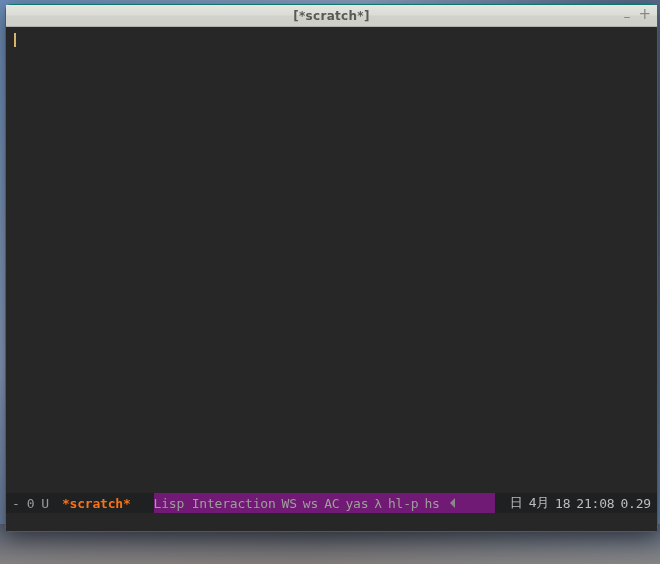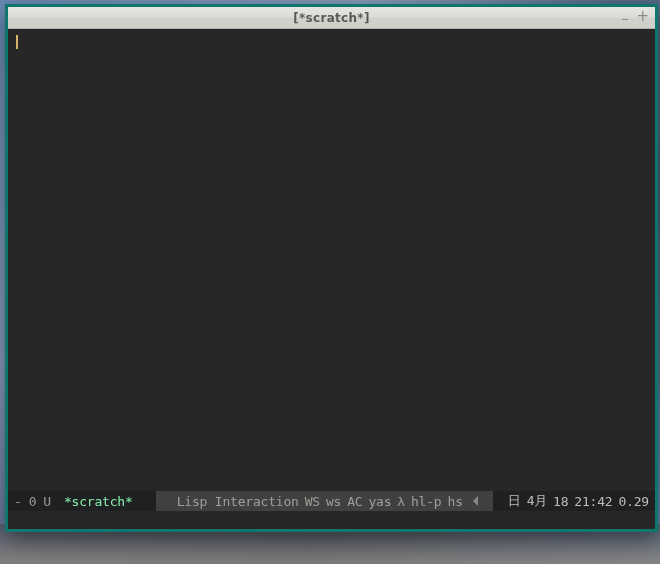--- a/index.html
+++ b/index.html
@@ -27,22 +27,22 @@
     }
 
     
     .window {
       position: absolute;
       top: 4px;
       left: 5px;
       right: 2px;
       bottom: 32px;
       background: #d8d8d3;
-      border: 3px solid #0f766e;
-      border-radius: 0;
+      border: 1px solid #0f766e;
+      border-radius: 6px;
       box-shadow: 0 6px 22px rgba(0,0,0,0.5);
       display: flex;
       flex-direction: column;
     }
 
     .titlebar {
       height: 22px;
       background: linear-gradient(to bottom, #e6e6e0 0%, #dcdcd6 48%, #d2d2cc 52%, #cfcfc9 100%);
       border-bottom: 1px solid #b0b0aa;
       display: flex;
@@ -124,47 +124,45 @@
       display: flex;
       align-items: center;
       height: 100%;
       background: #1f2021;
       color: #9a9a9a;
       padding: 0 8px 0 6px;
       gap: 7px;
     }
 
     .buf-name {
-      color: #86efac;
-      font-weight: 400;
+      color: #f97316;
+      font-weight: 700;
       padding: 0 6px;
     }
 
     .arrow-r {
       width: 0;
       height: 0;
       border-top: 10px solid transparent;
       border-bottom: 10px solid transparent;
       border-left: 9px solid #1f2021;
       position: relative;
       z-index: 2;
     }
 
     .seg-mode {
       flex: 1;
-      background: #404040;
+      background: #701a75;
       color: #9e9e99;
       height: 100%;
       display: flex;
       align-items: center;
-      padding-left: 6px;
       gap: 6px;
       font-size: 13px;
       overflow: hidden;
-      justify-content: center;
     }
 
     .seg-right-wrap {
       position: relative;
       height: 100%;
       display: flex;
       align-items: center;
     }
 
     .arrow-l-into-mode {
@@ -241,21 +239,21 @@
       <span>hs</span>
       <span class="arrow-l-small"></span>
     </div>
 
     <div class="seg-right-wrap">
       <div class="arrow-l-into-mode"></div>
       <div class="seg-right">
         <span>日</span>
         <span>4月</span>
         <span>18</span>
-        <span>21:42</span>
+        <span>21:08</span>
         <span>0.29</span>
       </div>
     </div>
   </div>
 
   <div class="echo-line"></div>
 
 </div>
 
 </body></html>

